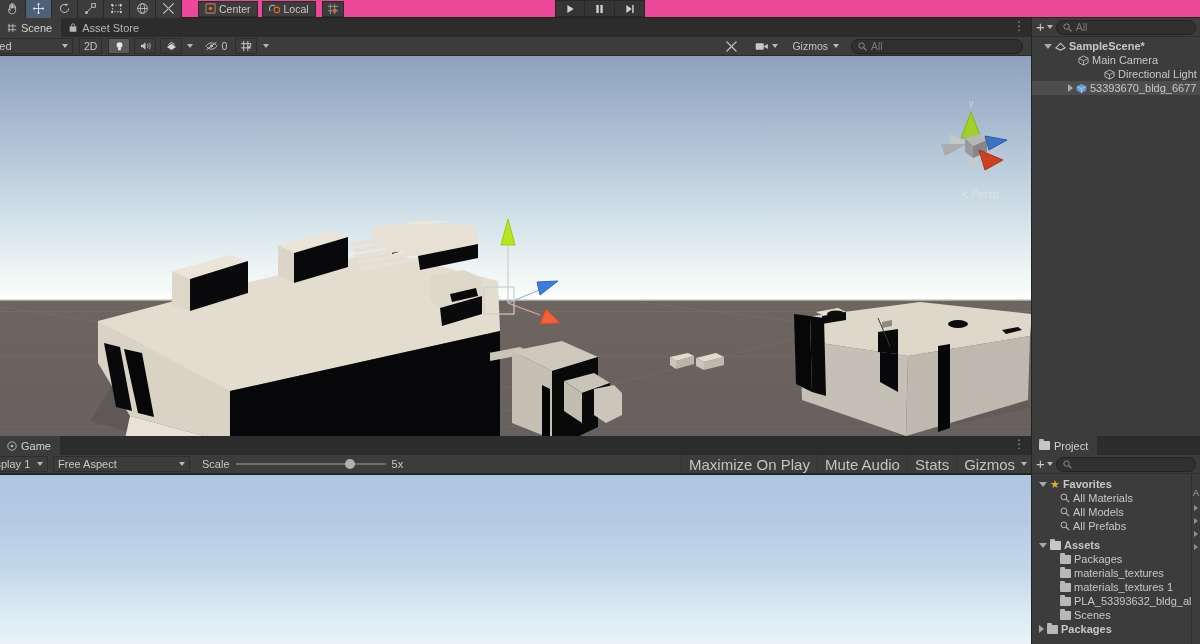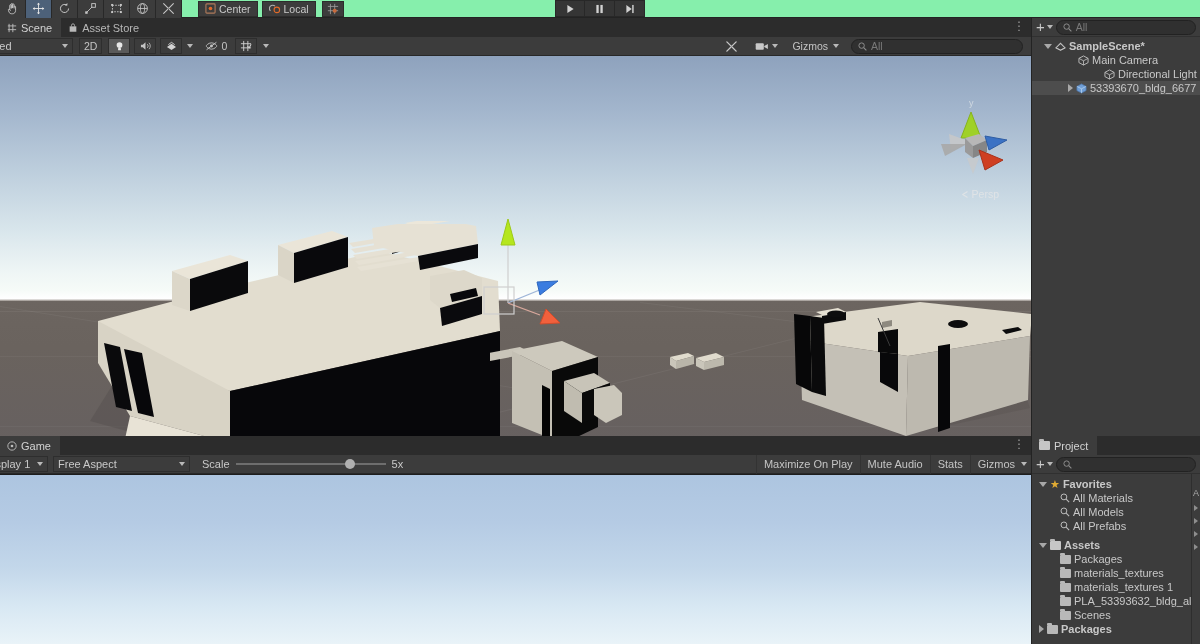--- a/index.html
+++ b/index.html
@@ -9,21 +9,21 @@
     font-family: "Liberation Sans", sans-serif;
     font-size: 11px;
     color: #c4c4c4;
     overflow: hidden;
   }
   .app { position: relative; width: 1200px; height: 644px; }
 
   
   .top-toolbar {
     position: absolute; left: 0; top: 0; width: 1200px; height: 18px;
-    background: #86efac; border-bottom: 1px solid #232323;
+    background: #ec4899; border-bottom: 1px solid #232323;
     display: flex; align-items: center;
   }
   .tool-group { display: flex; align-items: center; height: 18px; }
   .tbtn {
     width: 26px; height: 18px; display: flex; align-items: center; justify-content: center;
     background: #3c3c3c; border-right: 1px solid #282828;
     color: #b4b4b4;
   }
   .tbtn.active { background: #4d6179; }
   .tbtn svg { display: block; }
@@ -126,21 +126,21 @@
     height: 19px; background: #3c3c3c; border-bottom: 1px solid #282828;
     display: flex; align-items: center; position: relative;
   }
   .gctl {
     height: 16px; background: #3c3c3c; border: 1px solid #2e2e2e;
     display: flex; align-items: center; justify-content: space-between;
     padding: 0 4px; font-size: 11px; color: #c9c9c9; margin-left: 3px;
   }
   .gbtn {
     height: 19px; display: flex; align-items: center; padding: 0 7px;
-    font-size: 11px; color: #c4c4c4; border-left: 1px solid #333;
+    font-size: 15px; color: #c4c4c4; border-left: 1px solid #333;
   }
   .scale-slider {
     display: flex; align-items: center; gap: 6px; margin-left: 12px;
     font-size: 11px; color: #c9c9c9;
   }
   .slider-track { width: 150px; height: 2px; background: #6e6e6e; position: relative; }
   .slider-knob {
     position: absolute; left: 76%; top: -4px; width: 10px; height: 10px;
     border-radius: 50%; background: #b0b0b0; transform: translateX(-50%);
   }

